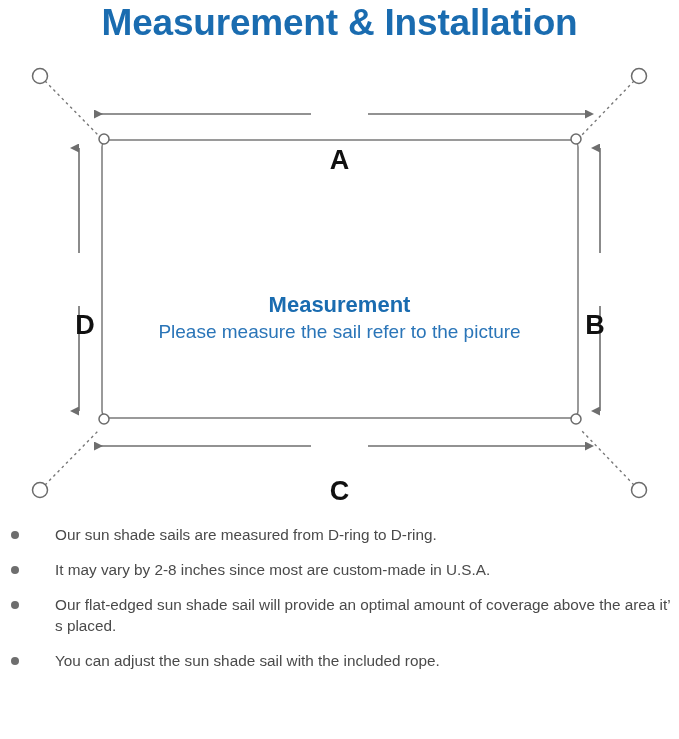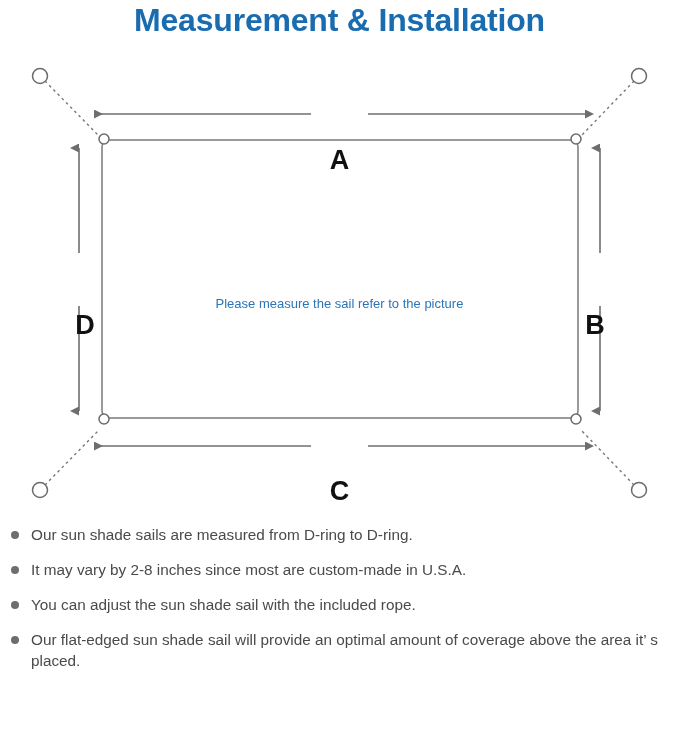--- a/index.html
+++ b/index.html
@@ -22,21 +22,21 @@
     height: 739px;
   }
 
   
   .title {
     position: absolute;
     left: 0;
     top: 2px;
     width: 679px;
     text-align: center;
-    font-size: 32px;
+    font-size: 37px;
     font-weight: bold;
     letter-spacing: -0.2px;
     color: #1a6cb0;
     font-family: "Liberation Sans", sans-serif;
   }
 
   
   .diagram {
     position: absolute;
     left: 0;
@@ -57,21 +57,21 @@
     text-align: center;
     pointer-events: none;
   }
   .center-title {
     font-size: 22px;
     font-weight: bold;
     color: #1a6cb0;
     line-height: 28px;
   }
   .center-sub {
-    font-size: 13px;
+    font-size: 19px;
     font-weight: normal;
     color: #2a75b8;
     line-height: 22px;
     margin-top: 2px;
   }
 
   .dim-letter {
     position: absolute;
     font-size: 27px;
     font-weight: bold;
@@ -106,20 +106,21 @@
     position: absolute;
     left: 11px;
     top: 7px;
     width: 8px;
     height: 8px;
     border-radius: 50%;
     background: #6e6e6e;
   }
   .note .note-text {
     display: block;
+    margin-left: 24px;
   }
 </style>
 </head>
 <body>
 
 <div class="page">
 
   <div class="title">Measurement &amp; Installation</div>
 
   <div class="diagram">
@@ -177,20 +178,21 @@
         <line x1="79" y1="258" x2="79" y2="363" marker-end="url(#arrowD)"></line>
       </g>
 
       <g stroke="#6e6e6e" stroke-width="1.6" fill="none">
         <line x1="600" y1="205" x2="600" y2="100" marker-end="url(#arrowU)"></line>
         <line x1="600" y1="258" x2="600" y2="363" marker-end="url(#arrowD)"></line>
       </g>
     </svg>
 
     <div class="center-label">
+      <div class="center-title">Measurement</div>
       <div class="center-sub">Please measure the sail refer to the picture</div>
     </div>
 
     <div class="dim-letter dim-a">A</div>
     <div class="dim-letter dim-b">B</div>
     <div class="dim-letter dim-c">C</div>
     <div class="dim-letter dim-d">D</div>
   </div>
 
   <div class="notes">
@@ -201,23 +203,23 @@
     </div>
 
     <div class="note">
       <span class="bullet"></span>
       <span class="note-text">It may vary by 2-8 inches since most are custom-made in U.S.A.</span>
     </div>
 
 
     <div class="note">
       <span class="bullet"></span>
+      <span class="note-text">Our flat-edged sun shade sail will provide an optimal amount of coverage above the area it’ s placed.</span>
+    </div>
+
+    <div class="note">
+      <span class="bullet"></span>
       <span class="note-text">You can adjust the sun shade sail with the included rope.</span>
     </div>
 
-    <div class="note">
-      <span class="bullet"></span>
-      <span class="note-text">Our flat-edged sun shade sail will provide an optimal amount of coverage above the area it’ s placed.</span>
-    </div>
-
   </div>
 
 </div>
 
 </body></html>

